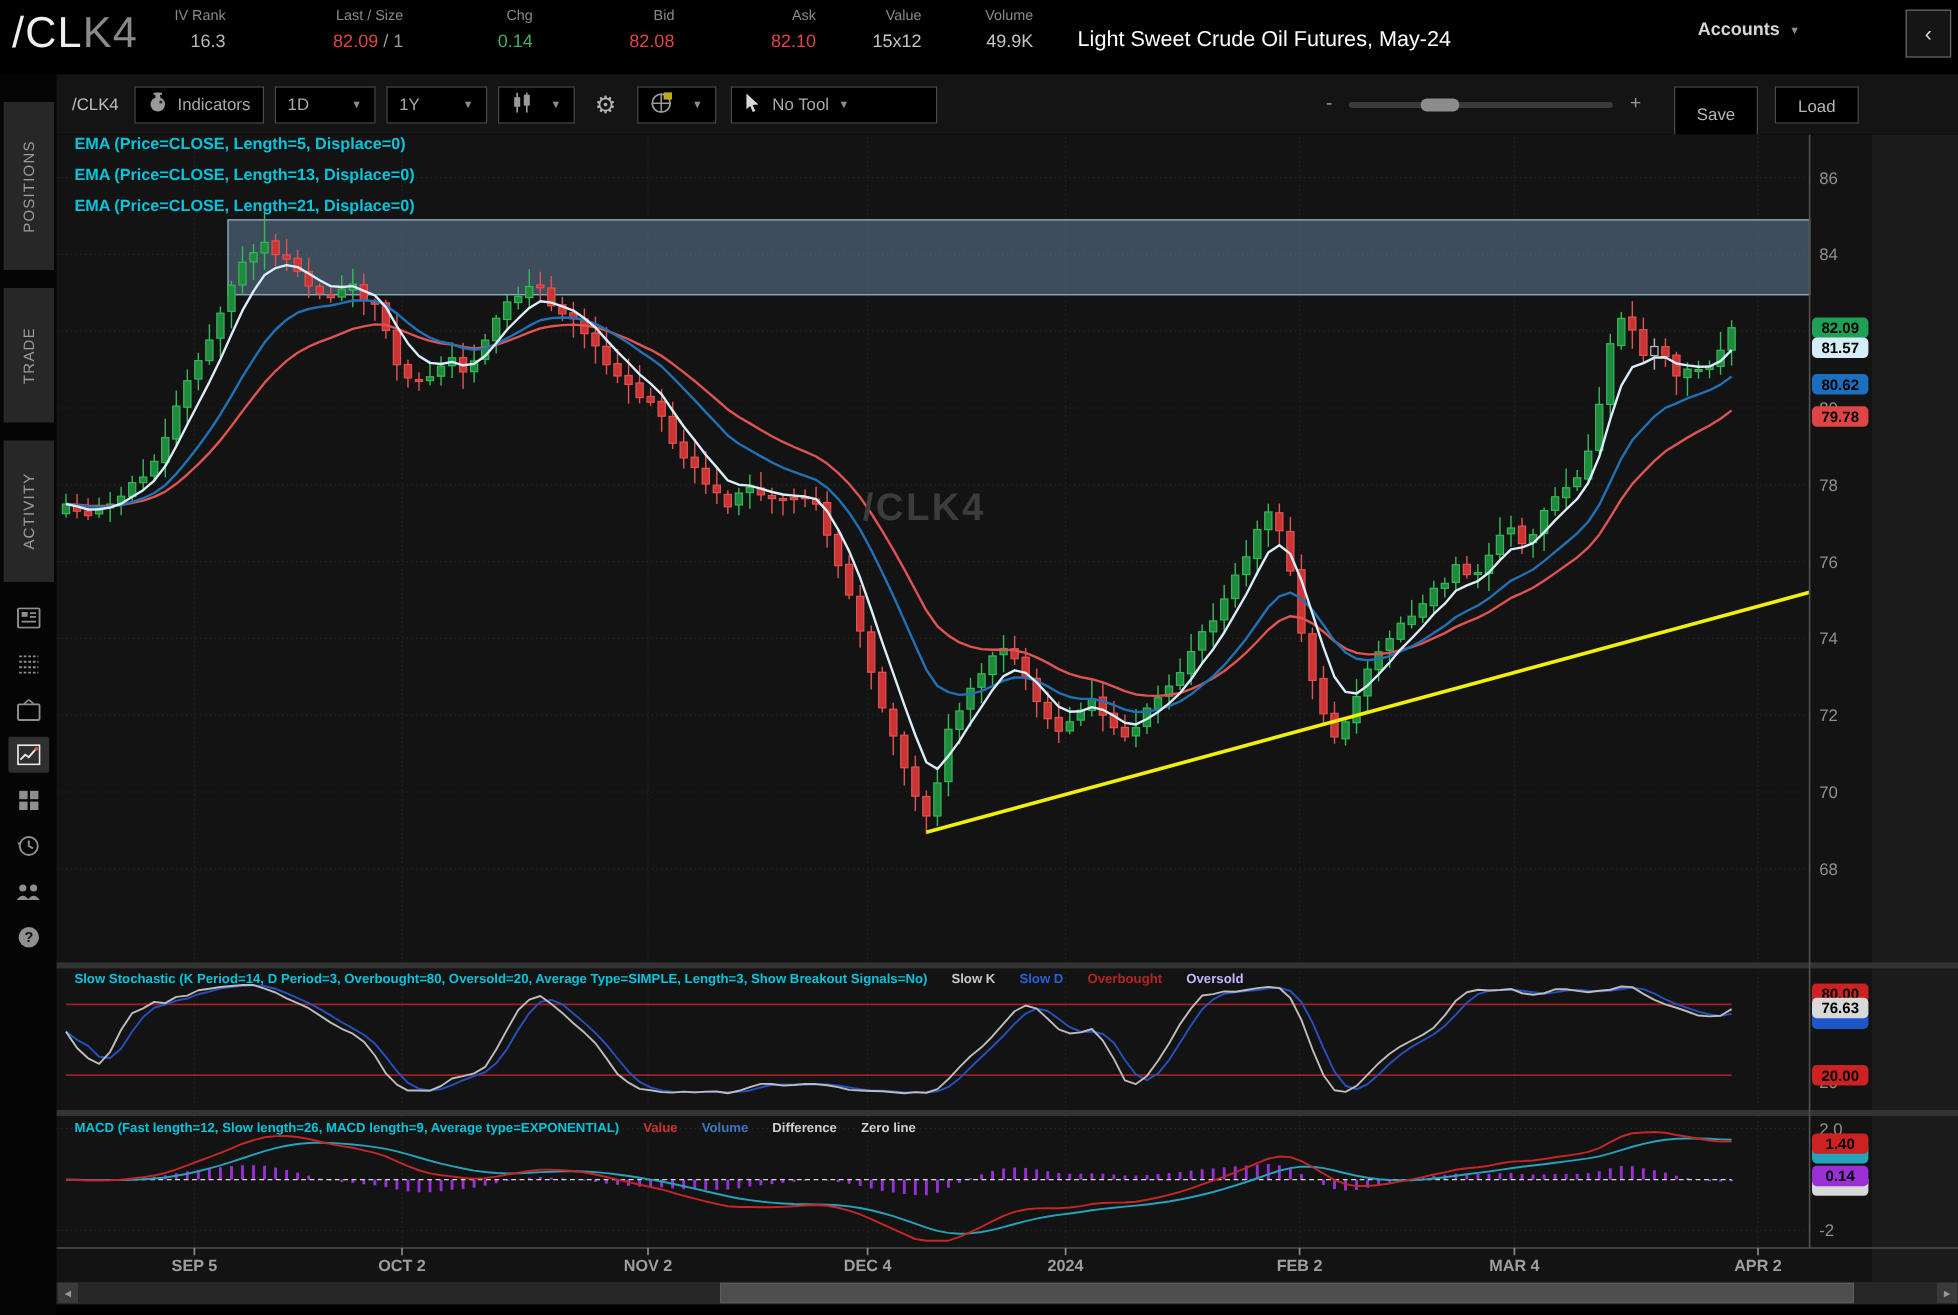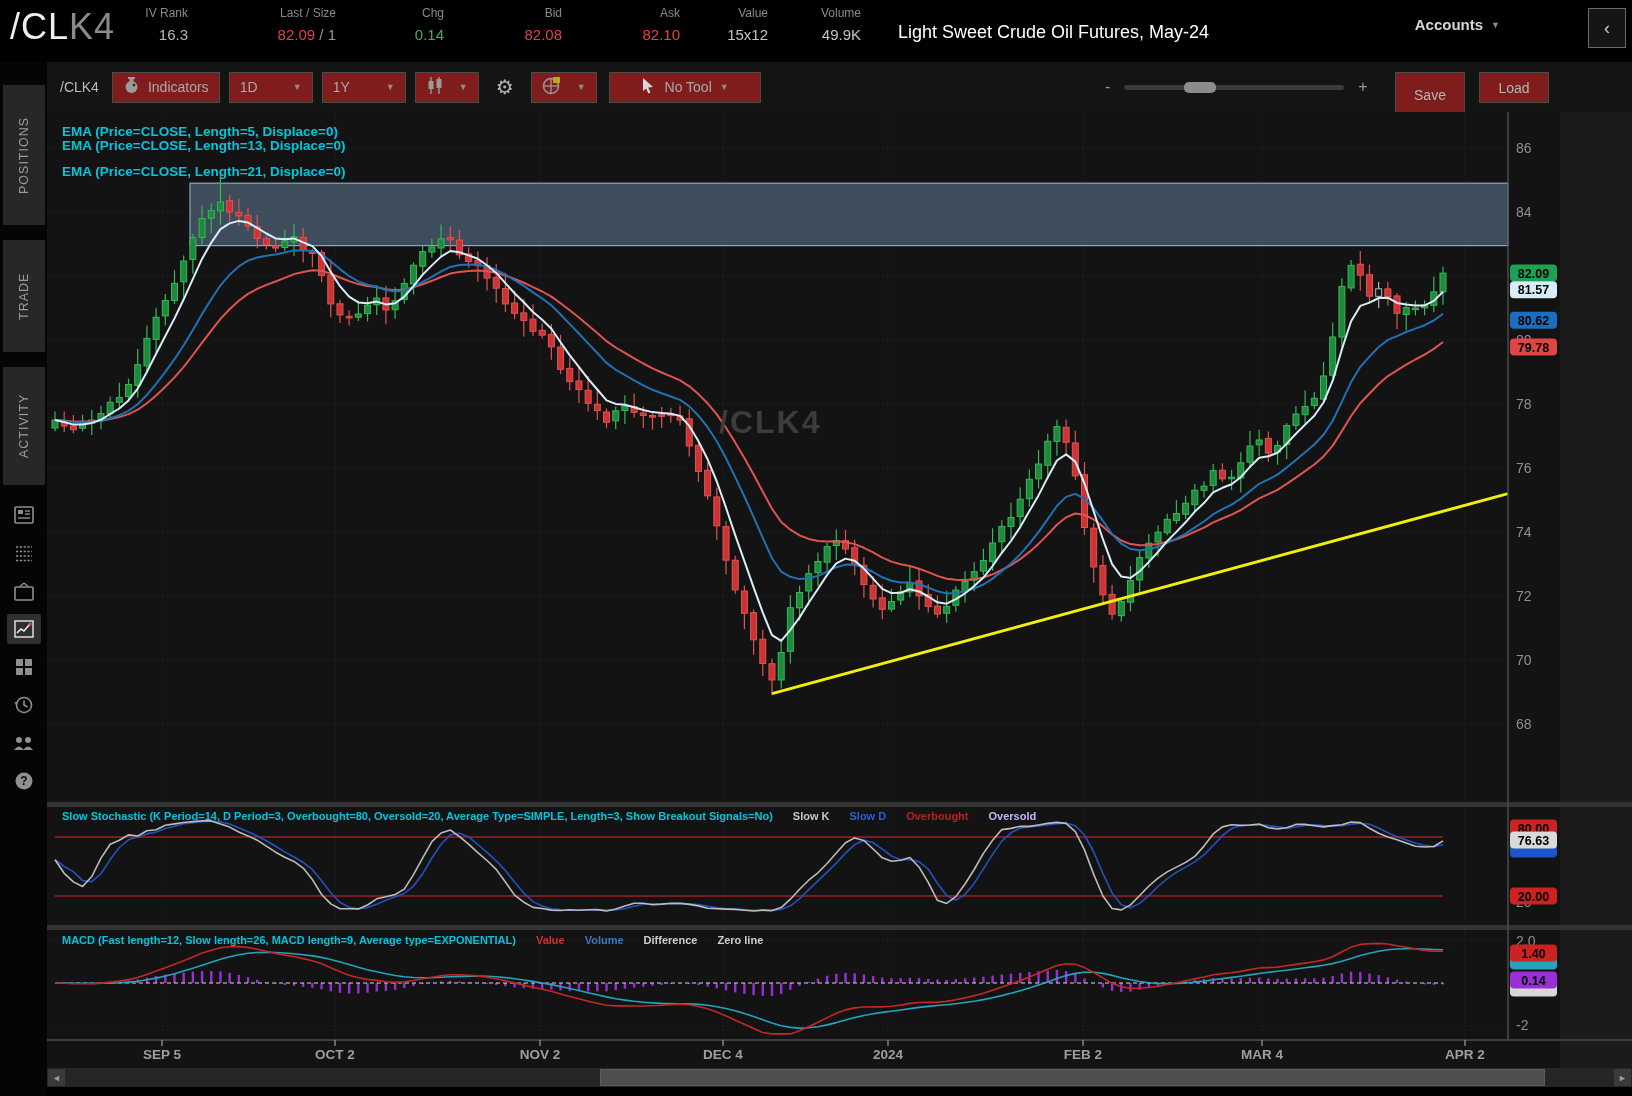--- a/index.html
+++ b/index.html
@@ -27,21 +27,21 @@
         writing-mode:vertical-rl;transform:rotate(180deg);text-align:center;
         font-size:12.5px;letter-spacing:1px;display:flex;align-items:center;justify-content:center;}
   .sic{position:absolute;left:7px;width:34px;height:30px;display:flex;align-items:center;justify-content:center;color:#8f8f8f;}
   .sic svg{display:block;}
   .sic.active{background:#2f2f2f;border-radius:2px;color:#e8e8e8;}
 
   
   #toolbar{position:absolute;left:47px;top:62px;width:1585px;height:50px;background:#141414;
            display:flex;align-items:center;gap:9px;padding-left:13px;box-sizing:border-box;}
   #tb-symbol{color:#bdbdbd;font-size:14px;margin-right:4px;}
-  .btn{display:flex;align-items:center;gap:8px;background:#7f1d1d;border:1px solid #4b4b4b;
+  .btn{display:flex;align-items:center;gap:8px;background:#000000;border:1px solid #4b4b4b;
        color:#a9a9a9;height:31px;padding:0 10px;font-size:14px;box-sizing:border-box;cursor:pointer;}
   .caret{font-size:9px;color:#8d8d8d;}
   .sq{width:34px;justify-content:center;padding:0;}
   #zoomer{position:absolute;left:1058px;top:0;height:50px;display:flex;align-items:center;gap:14px;color:#9a9a9a;}
   #zoom-track{width:220px;height:5px;background:#3a3a3a;border-radius:3px;position:relative;}
   #zoom-thumb{position:absolute;top:-3px;width:32px;height:11px;background:#8c8c8c;border-radius:5px;}
   #save-btn{position:absolute;left:1348px;top:10px;width:70px;height:46px;justify-content:center;color:#b5b5b5;}
   #load-btn{position:absolute;left:1432px;top:10px;width:70px;height:31px;justify-content:center;color:#b5b5b5;}
 
   
@@ -218,21 +218,21 @@
       <span>
         <svg width="19" height="19" viewBox="0 0 19 19">
             <circle cx="9" cy="10" r="7.5" fill="none" stroke="#9a9a9a" stroke-width="1.5"></circle>
             <line x1="1.5" y1="10" x2="16.5" y2="10" stroke="#9a9a9a" stroke-width="1.3"></line>
             <line x1="9" y1="2.5" x2="9" y2="17.5" stroke="#9a9a9a" stroke-width="1.3"></line>
             <rect x="11" y="1" width="7" height="6" fill="#b9a820"></rect>
           </svg>
       </span>
         <span class="caret">▼</span>
     </div>
-    <div class="btn" style="width:152px;justify-content:center;margin-left:3px">
+    <div class="btn" style="width:172px;justify-content:flex-start;margin-left:3px">
       <span style="display:flex;align-items:center;gap:10px">
         <span>
           <svg width="14" height="17" viewBox="0 0 14 17">
               <path d="M2 1 L12 10 L7.2 10.5 L9.5 15.5 L7.3 16.4 L5.2 11.4 L2 14 Z" fill="#d8d8d8"></path>
             </svg>
         </span>
         <span>No Tool</span>
       </span>
         <span class="caret">▼</span>
     </div>
@@ -793,21 +793,21 @@
         <rect x="1463" y="775.5" width="47" height="17" rx="4" fill="#cc2222"></rect>
         <text x="1486.5" y="788.5" fill="#000" font-size="12.5" font-weight="bold" text-anchor="middle" font-family="Liberation Sans, sans-serif">20.00</text>
         <rect x="1463" y="840.5" width="47" height="17" rx="4" fill="#25a3bd"></rect>
         <rect x="1463" y="832.5" width="47" height="17" rx="4" fill="#cc2222"></rect>
         <text x="1486.5" y="845.5" fill="#000" font-size="12.5" font-weight="bold" text-anchor="middle" font-family="Liberation Sans, sans-serif">1.40</text>
         <rect x="1463" y="867.5" width="47" height="17" rx="4" fill="#d8d8d8"></rect>
         <rect x="1463" y="859.5" width="47" height="17" rx="4" fill="#9b2fd6"></rect>
         <text x="1486.5" y="872.5" fill="#000" font-size="12.5" font-weight="bold" text-anchor="middle" font-family="Liberation Sans, sans-serif">0.14</text>
       </svg>
 
-    <div class="overlay ema-lab" style="left:15px;top:12px">EMA (Price=CLOSE, Length=5, Displace=0)</div>
+    <div class="overlay ema-lab" style="left:15px;top:0px">EMA (Price=CLOSE, Length=5, Displace=0)</div>
     <div class="overlay ema-lab" style="left:15px;top:26px">EMA (Price=CLOSE, Length=13, Displace=0)</div>
     <div class="overlay ema-lab" style="left:15px;top:52px">EMA (Price=CLOSE, Length=21, Displace=0)</div>
 
     <div class="overlay study-row" style="left:15px;top:698px">
       <span class="study-title">Slow Stochastic (K Period=14, D Period=3, Overbought=80, Oversold=20, Average Type=SIMPLE, Length=3, Show Breakout Signals=No)</span>
       <span style="color: rgb(200, 200, 200);">Slow K</span>
       <span style="color: rgb(43, 95, 217);">Slow D</span>
       <span style="color: rgb(179, 36, 36);">Overbought</span>
       <span style="color: #c4b5fd;">Oversold</span>
     </div>

